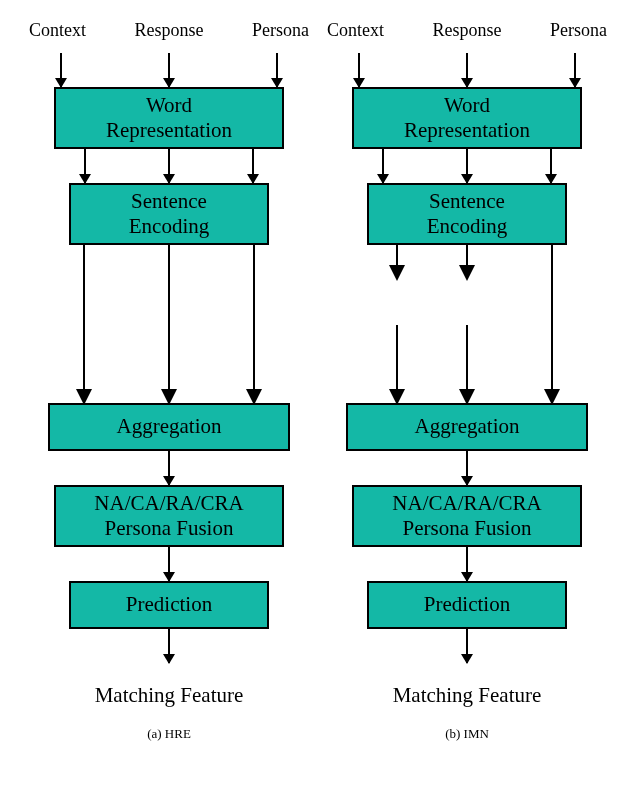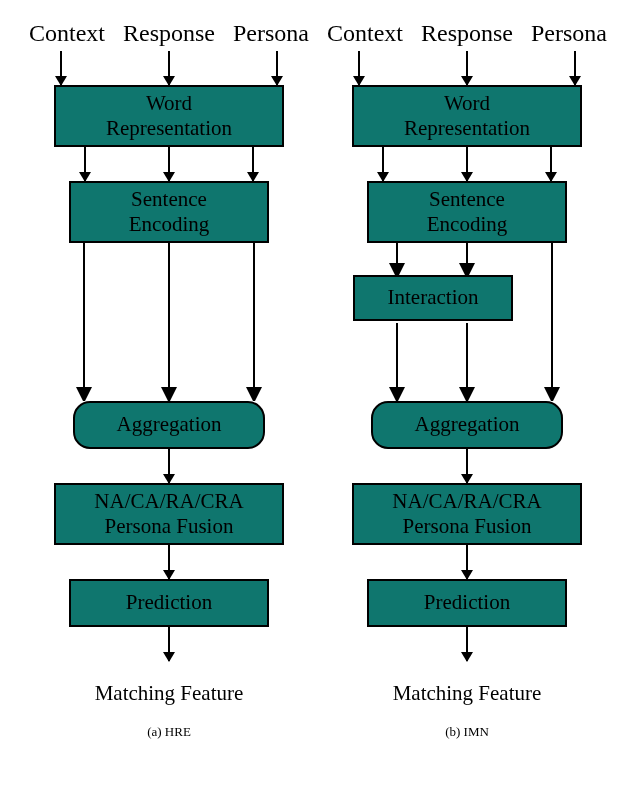--- a/index.html
+++ b/index.html
@@ -17,22 +17,22 @@
   }
   .column {
     display: flex;
     flex-direction: column;
     align-items: center;
   }
   .inputs {
     display: flex;
     justify-content: space-between;
     width: 280px;
-    font-size: 24px;
-    margin-bottom: 4px;
+    font-size: 18px;
+    margin-bottom: 12px;
   }
   .inputs span {
     text-align: center;
   }
   .arrow3 {
     display: flex;
     justify-content: space-between;
     width: 218px;
     height: 34px;
   }
@@ -59,24 +59,24 @@
     border-top: 10px solid #000;
   }
   .box {
     border: 2px solid #000;
     text-align: center;
     display: flex;
     flex-direction: column;
     justify-content: center;
     font-size: 21px;
     line-height: 1.2;
-    background: #0f766e;
+    background: #14b8a6;
   }
   .box-wide { width: 230px; }
-  .box-aggr { width: 192px; height: 48px; border-radius: 17px; }
+  .box-aggr { width: 242px; height: 48px; }
   .output {
     font-size: 21px;
     margin-top: 20px;
   }
   .caption {
     font-size: 13px;
     margin-top: 18px;
   }
 
   
@@ -183,23 +183,20 @@
 
         <line x1="60" y1="0" x2="60" y2="28" stroke="#000" stroke-width="2" marker-end="url(#ahB)"></line>
         <line x1="130" y1="0" x2="130" y2="28" stroke="#000" stroke-width="2" marker-end="url(#ahB)"></line>
 
         <line x1="60" y1="80" x2="60" y2="152" stroke="#000" stroke-width="2" marker-end="url(#ahB)"></line>
         <line x1="130" y1="80" x2="130" y2="152" stroke="#000" stroke-width="2" marker-end="url(#ahB)"></line>
 
         <line x1="215" y1="0" x2="215" y2="152" stroke="#000" stroke-width="2" marker-end="url(#ahB)"></line>
       </svg>
 
-      <div class="box" style="position:absolute; left:16px; top:32px; width:160px; height:46px;">
-        <span>Interaction</span>
-      </div>
     </div>
 
     <div class="box box-aggr">
       <span>Aggregation</span>
     </div>
     <div class="arrow1">
         <div class="arrow-down"></div>
       </div>
     <div class="box box-wide" style="height:62px">
       <span>NA/CA/RA/CRA</span>

